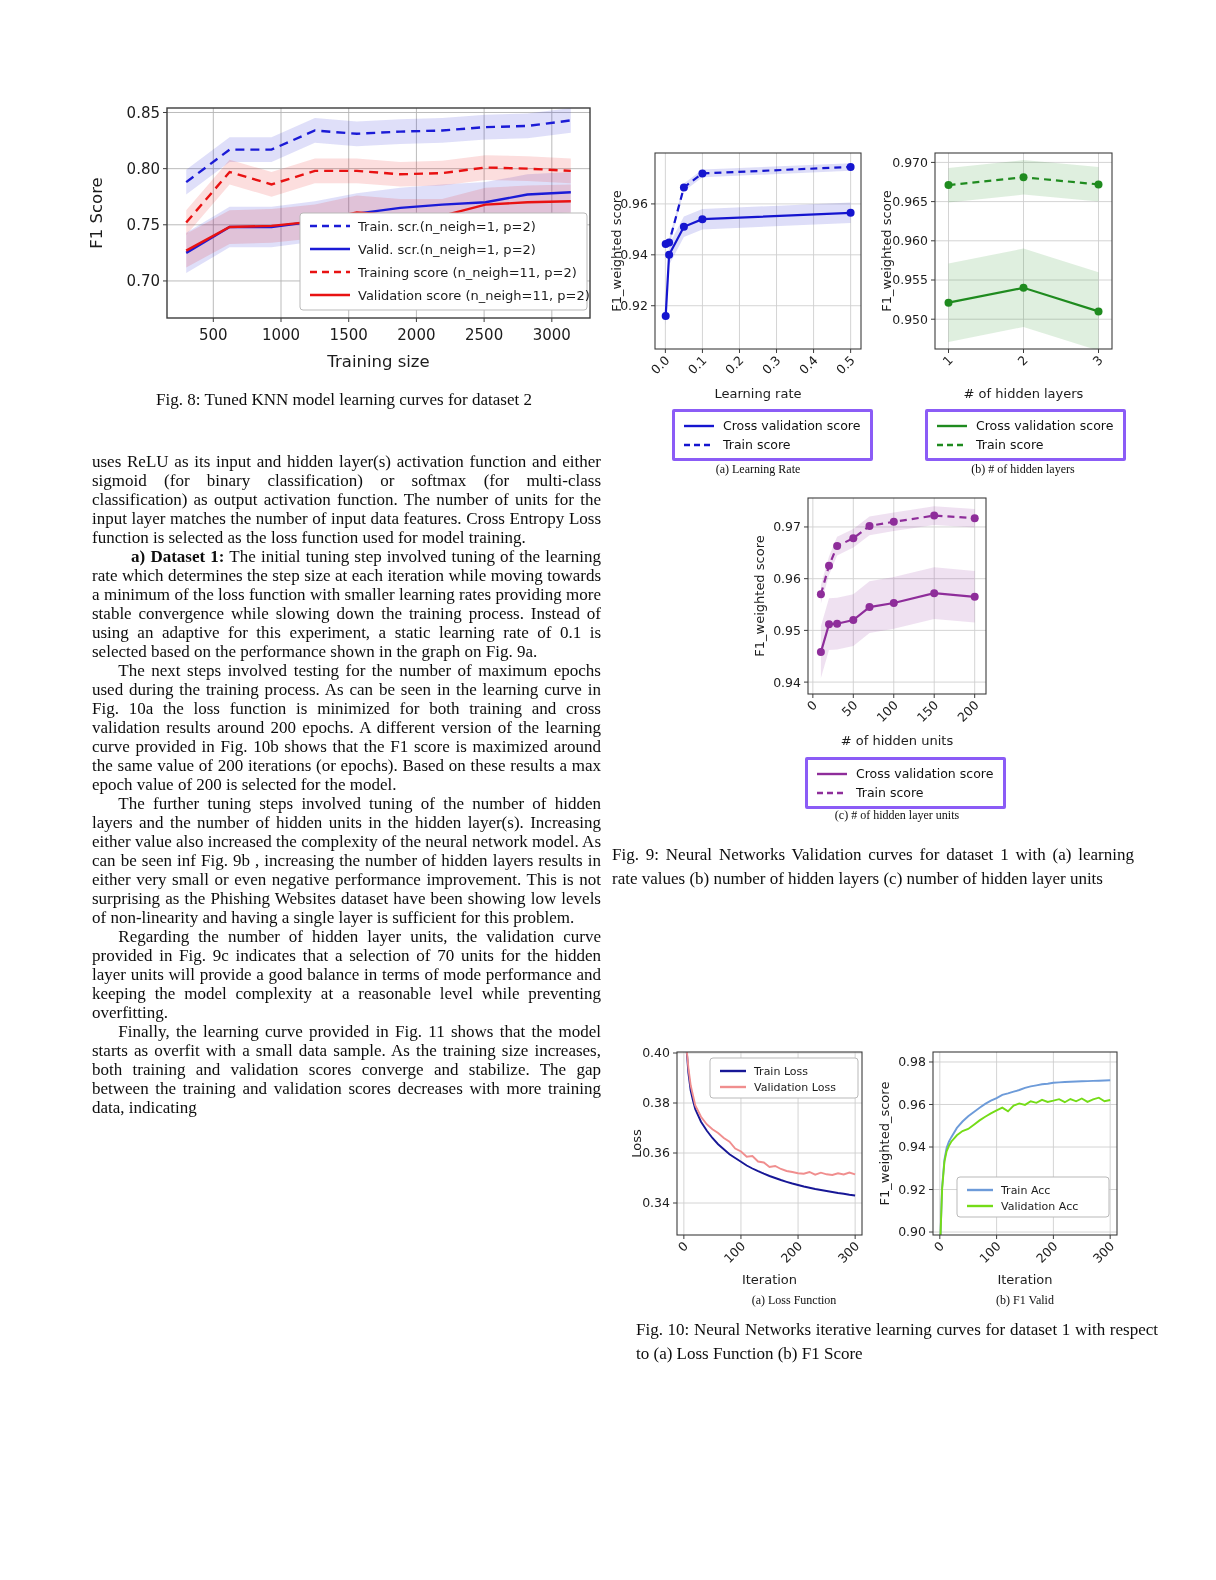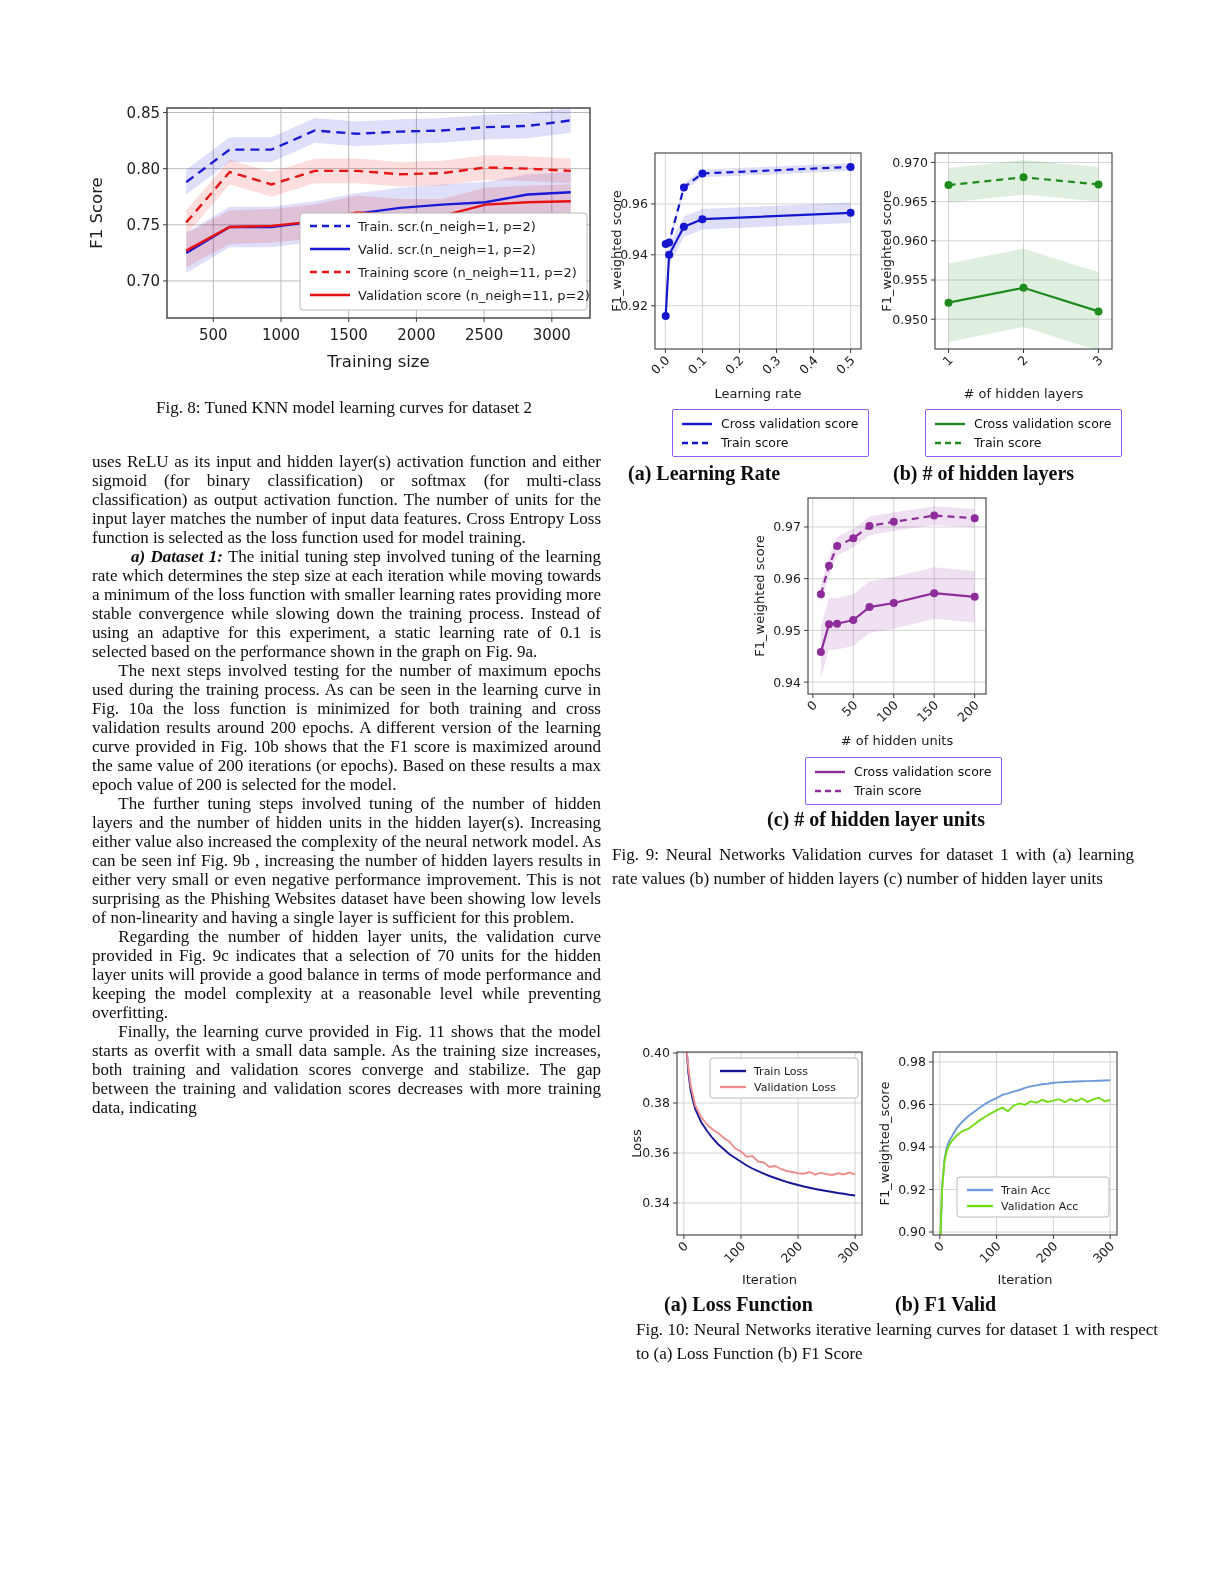--- a/index.html
+++ b/index.html
@@ -1,28 +1,28 @@
 <!DOCTYPE html>
 <html><head>
 <meta charset="utf-8">
 <style>
   html,body{margin:0;padding:0;background:#ffffff;}
   #page{position:relative;width:1216px;height:1580px;background:#ffffff;overflow:hidden;
         font-family:"Liberation Serif",serif;color:#0d0d0d;}
   svg text{font-family:"DejaVu Sans",sans-serif;fill:#1c1c1c;}
   .abs{position:absolute;}
   .figcap{font-size:17px;text-align:center;}
-  .subcap{font-size:20px;text-align:left;font-weight:bold;}
+  .subcap{font-size:12px;text-align:center;}
   .longcap{font-size:17px;line-height:23.5px;text-align:justify;}
   .bodytext{font-size:17px;line-height:19px;text-align:justify;}
   .bodytext p{margin:0;text-indent:1.55em;}
   .bodytext p.first{text-indent:0;}
   .bodytext p.dataset{text-indent:2.3em;}
-  .lead{font-style:italic;font-weight:bold;margin-top:27px;}
-  .chart-legend{border:1px solid #8b5cf6;background:#fff;border-radius:2px;
+  .lead{font-weight:bold;margin-top:27px;}
+  .chart-legend{border:3px solid #8b5cf6;background:#fff;border-radius:2px;
         padding:4px 10px 4px 8px;display:inline-block;font-family:"DejaVu Sans",sans-serif;
         font-size:12.5px;color:#111;box-shadow:0 0 0 0;}
   .chart-legend .lg-row{display:flex;align-items:center;gap:8px;line-height:19px;white-space:nowrap;}
 </style>
 </head>
 <body>
 
 <div id="page">
 
   <figure class="abs" style="left:88px;top:94px;width:512px;margin:0;">
@@ -77,21 +77,21 @@
         <rect x="212" y="119" width="287" height="97" fill="#ffffff" stroke="#b9b9b9" rx="3"></rect>
         <line x1="222" x2="262" y1="132" y2="132" stroke="#1b1bd6" stroke-width="2.4" stroke-dasharray="7,5"></line>
         <text x="270" y="136.7" font-size="13">Train. scr.(n_neigh=1, p=2)</text>
         <line x1="222" x2="262" y1="155" y2="155" stroke="#1b1bd6" stroke-width="2.4"></line>
         <text x="270" y="159.7" font-size="13">Valid. scr.(n_neigh=1, p=2)</text>
         <line x1="222" x2="262" y1="178" y2="178" stroke="#e81212" stroke-width="2.4" stroke-dasharray="7,5"></line>
         <text x="270" y="182.7" font-size="13">Training score (n_neigh=11, p=2)</text>
         <line x1="222" x2="262" y1="201" y2="201" stroke="#e81212" stroke-width="2.4"></line>
         <text x="270" y="205.7" font-size="13">Validation score (n_neigh=11, p=2)</text>
       </svg>
-    <figcaption class="figcap" style="margin-top:20px;">Fig. 8: Tuned KNN model learning curves for dataset 2</figcaption>
+    <figcaption class="figcap" style="margin-top:12px;">Fig. 8: Tuned KNN model learning curves for dataset 2</figcaption>
   </figure>
 
   <div class="bodytext abs" style="left:92px;top:452px;width:509px;">
     <p class="first">uses ReLU as its input and hidden layer(s) activation function and either sigmoid (for binary classification) or softmax (for multi-class classification) as output activation function. The number of units for the input layer matches the number of input data features. Cross Entropy Loss function is selected as the loss function used for model training.</p>
     <p class="dataset"><span class="lead">a) Dataset 1:</span> <span>The initial tuning step involved tuning of the learning rate which determines the step size at each iteration while moving towards a minimum of the loss function with smaller learning rates providing more stable convergence while slowing down the training process. Instead of using an adaptive for this experiment, a static learning rate of 0.1 is selected based on the performance shown in the graph on Fig. 9a.</span></p>
     <p>The next steps involved testing for the number of maximum epochs used during the training process. As can be seen in the learning curve in Fig. 10a the loss function is minimized for both training and cross validation results around 200 epochs. A different version of the learning curve provided in Fig. 10b shows that the F1 score is maximized around the same value of 200 iterations (or epochs). Based on these results a max epoch value of 200 is selected for the model.</p>
     <p>The further tuning steps involved tuning of the number of hidden layers and the number of hidden units in the hidden layer(s). Increasing either value also increased the complexity of the neural network model. As can be seen inf Fig. 9b , increasing the number of hidden layers results in either very small or even negative performance improvement. This is not surprising as the Phishing Websites dataset have been showing low levels of non-linearity and having a single layer is sufficient for this problem.</p>
     <p>Regarding the number of hidden layer units, the validation curve provided in Fig. 9c indicates that a selection of 70 units for the hidden layer units will provide a good balance in terms of mode performance and keeping the model complexity at a reasonable level while preventing overfitting.</p>
     <p>Finally, the learning curve provided in Fig. 11 shows that the model starts as overfit with a small data sample. As the training size increases, both training and validation scores converge and stabilize. The gap between the training and validation scores decreases with more training data, indicating</p>
   </div>

